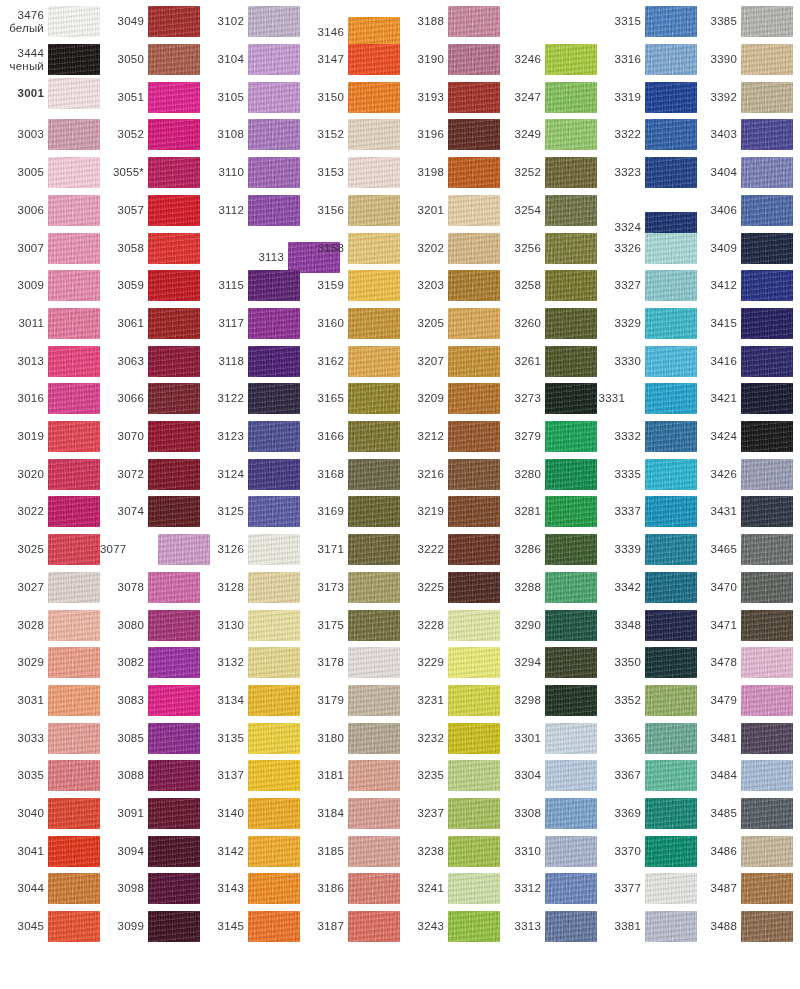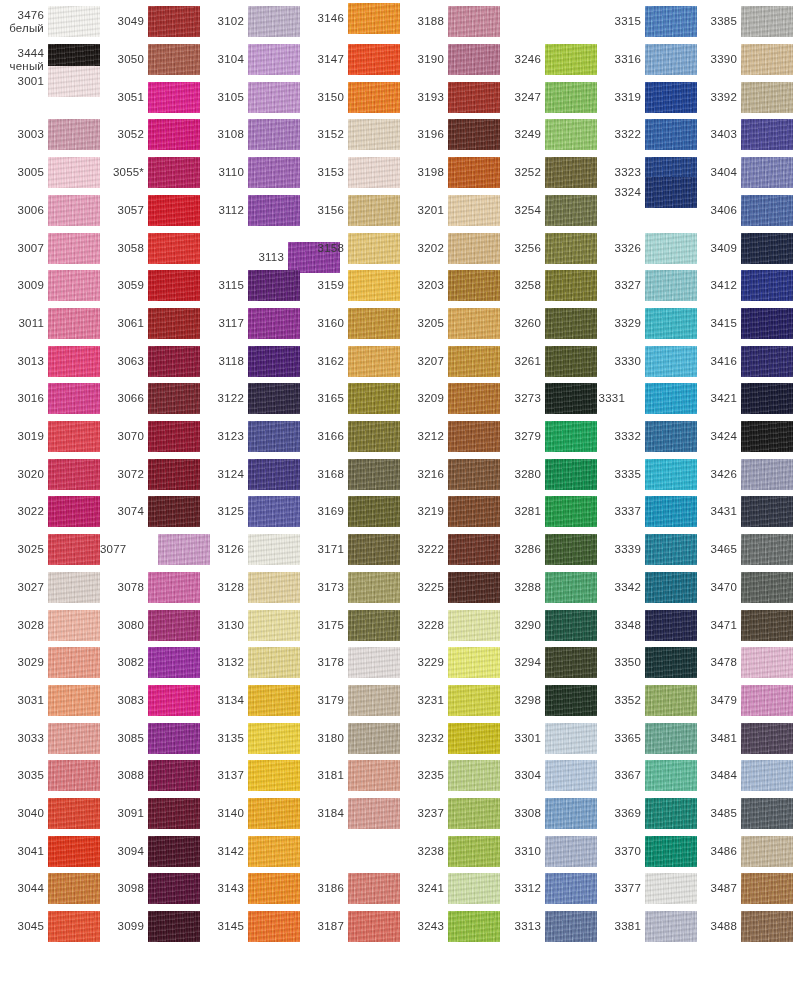--- a/index.html
+++ b/index.html
@@ -113,21 +113,21 @@
       <div class="cell" style="top: 40.7px;">
         <div class="code">3444
 ченый</div>
         <div class="swatch">
           <div class="base" style="background: rgb(23, 18, 16);"></div>
           <div class="tex1"></div>
           <div class="tex2"></div>
           <div class="tex3"></div>
         </div>
       </div>
-      <div class="cell" style="top: 63px;">
+      <div class="cell" style="top: 75px; font-weight: bold;">
         <div class="code">3001</div>
         <div class="swatch">
           <div class="base" style="background: rgb(244, 227, 228);"></div>
           <div class="tex1"></div>
           <div class="tex2"></div>
           <div class="tex3"></div>
         </div>
       </div>
       <div class="cell" style="top: 116.1px;">
         <div class="code">3003</div>
@@ -776,21 +776,21 @@
         <div class="code">3145</div>
         <div class="swatch">
           <div class="base" style="background: rgb(239, 115, 38);"></div>
           <div class="tex1"></div>
           <div class="tex2"></div>
           <div class="tex3"></div>
         </div>
       </div>
     </div>
     <div class="col" style="left: 300px;">
-      <div class="cell" style="top: 0;">
+      <div class="cell" style="top: 14px;">
         <div class="code">3146</div>
         <div class="swatch">
           <div class="base" style="background: rgb(240, 145, 36);"></div>
           <div class="tex1"></div>
           <div class="tex2"></div>
           <div class="tex3"></div>
         </div>
       </div>
       <div class="cell" style="top: 40.7px;">
         <div class="code">3147</div>
@@ -969,20 +969,29 @@
           <div class="base" style="background: rgb(219, 161, 142);"></div>
           <div class="tex1"></div>
           <div class="tex2"></div>
           <div class="tex3"></div>
         </div>
       </div>
       <div class="cell" style="top: 794.7px;">
         <div class="code">3184</div>
         <div class="swatch">
           <div class="base" style="background: rgb(216, 158, 149);"></div>
+          <div class="tex1"></div>
+          <div class="tex2"></div>
+          <div class="tex3"></div>
+        </div>
+      </div>
+      <div class="cell" style="top: 832.4px;">
+        <div class="code">3185</div>
+        <div class="swatch">
+          <div class="base" style="background: rgb(215, 161, 150);"></div>
           <div class="tex1"></div>
           <div class="tex2"></div>
           <div class="tex3"></div>
         </div>
       </div>
       <div class="cell" style="top: 870.1px;">
         <div class="code">3186</div>
         <div class="swatch">
           <div class="base" style="background: rgb(217, 127, 116);"></div>
           <div class="tex1"></div>
@@ -1484,21 +1493,21 @@
       </div>
       <div class="cell" style="top: 153.8px;">
         <div class="code">3323</div>
         <div class="swatch">
           <div class="base" style="background: rgb(31, 63, 134);"></div>
           <div class="tex1"></div>
           <div class="tex2"></div>
           <div class="tex3"></div>
         </div>
       </div>
-      <div class="cell" style="top: 174px;">
+      <div class="cell" style="top: 209px;">
         <div class="code">3324</div>
         <div class="swatch">
           <div class="base" style="background: rgb(25, 48, 111);"></div>
           <div class="tex1"></div>
           <div class="tex2"></div>
           <div class="tex3"></div>
         </div>
       </div>
       <div class="cell" style="top: 229.2px;">
         <div class="code">3326</div>

